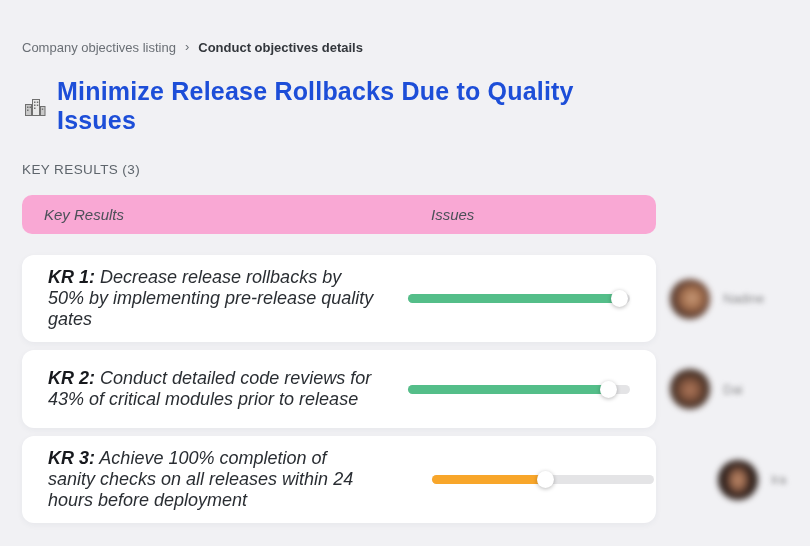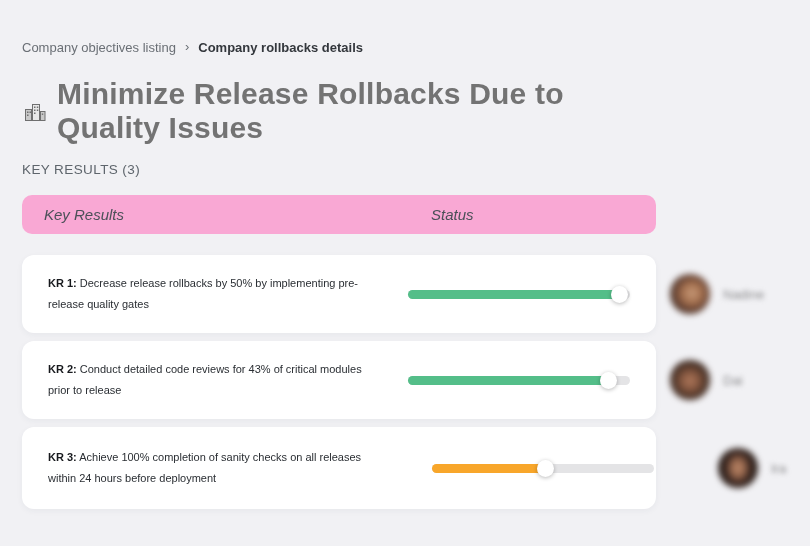--- a/index.html
+++ b/index.html
@@ -14,44 +14,44 @@
 
   
   .breadcrumb { display: flex; align-items: center; gap: 9px; font-size: 13px; }
   .crumb-link { color: #6a6f75; text-decoration: none; cursor: pointer; }
   .crumb-sep { color: #6a6f75; font-size: 13px; line-height: 1; transform: translateY(-1px); }
   .crumb-current { color: #33373c; font-weight: 700; }
 
   
   .title-row { display: flex; align-items: center; gap: 9px; margin-top: 22px; }
   .title-icon { width: 26px; height: 26px; display: inline-flex; align-items: flex-end; justify-content: center; }
-  .page-title { font-size: 30px; font-weight: 800; color: #737373; letter-spacing: 0.2px; }
+  .page-title { font-size: 25px; font-weight: 800; color: #1d4ed8; letter-spacing: 0.2px; }
 
   
-  .section-label { margin-top: 17px; font-size: 13.5px; color: #5e656c; letter-spacing: 0.4px; }
+  .section-label { margin-top: 27px; font-size: 13.5px; color: #5e656c; letter-spacing: 0.4px; }
 
   
   .grid { display: grid; grid-template-columns: 386px 242px 1fr; align-items: center; }
   .thead {
     margin-top: 18px; height: 39px; background: #f9a8d4; border-radius: 10px;
     color: #4b5058; font-size: 15px; font-style: italic;
   }
   .th-kr { padding-left: 22px; }
   .th-status { padding-left: 5px; }
   .th-owner { padding-left: 23px; }
 
   .rows { margin-top: 21px; display: flex; flex-direction: column; gap: 8px; }
   .row {
     background: #ffffff; border-radius: 12px; cursor: pointer;
     box-shadow: 0 2px 6px rgba(40,50,70,0.05);
   }
   .row-1, .row-2 { min-height: 78px; }
   .row-3 { min-height: 82px; gap: 24px; }
 
-  .kr-cell { padding: 12px 34px 12px 26px; font-size: 11px; line-height: 21px; color: #2a2e33; }
+  .kr-cell { padding: 12px 34px 12px 26px; font-size: 18px; line-height: 21px; color: #2a2e33; font-style: italic; }
   .kr-label { font-weight: 800; color: #17191d; }
 
   .status-cell { padding-right: 20px; }
   .slider { position: relative; height: 17px; width: 100%; }
   .track {
     position: absolute; left: 0; right: 0; top: 4px; height: 9px;
     background: #e4e4e6; border-radius: 5px;
   }
   .fill {
     position: absolute; left: 0; top: 4px; height: 9px;
@@ -74,21 +74,21 @@
   .owner-name { font-size: 13px; color: #8b8b8d; filter: blur(2.6px); }
 </style>
 </head>
 <body>
 
 <div class="page">
 
   <nav class="breadcrumb">
     <a class="crumb-link">Company objectives listing</a>
     <span class="crumb-sep">›</span>
-    <span class="crumb-current">Company rollbacks details</span>
+    <span class="crumb-current">Conduct objectives details</span>
   </nav>
 
   <div class="title-row">
     <span class="title-icon">
       <svg width="26" height="26" viewBox="0 0 26 26">
         <rect x="3.5" y="11.5" width="6" height="11" fill="#c9c9c9" stroke="#6f6f6f" stroke-width="1"></rect>
         <rect x="10.5" y="6.5" width="7" height="16" fill="#e8e8e8" stroke="#6f6f6f" stroke-width="1"></rect>
         <rect x="18.5" y="13.5" width="4.5" height="9" fill="#c9c9c9" stroke="#6f6f6f" stroke-width="1"></rect>
         <rect x="5" y="13.5" width="1.5" height="1.5" fill="#6f6f6f"></rect>
         <rect x="7.5" y="13.5" width="1.5" height="1.5" fill="#6f6f6f"></rect>
@@ -101,21 +101,21 @@
         <rect x="19.8" y="15.5" width="1.4" height="1.4" fill="#6f6f6f"></rect>
       </svg>
     </span>
     <h1 class="page-title">Minimize Release Rollbacks Due to Quality Issues</h1>
   </div>
 
   <div class="section-label">KEY RESULTS (3)</div>
 
   <div class="thead grid">
     <div class="th-kr">Key Results</div>
-    <div class="th-owner">Status</div>
+    <div class="th-owner">Issues</div>
   </div>
 
   <div class="rows">
 
     <div class="row row-1 grid">
       <div class="kr-cell">
         <span class="kr-label">KR 1:</span>
         <span>Decrease release rollbacks by 50% by implementing pre-release quality gates</span>
       </div>
       <div class="status-cell">

